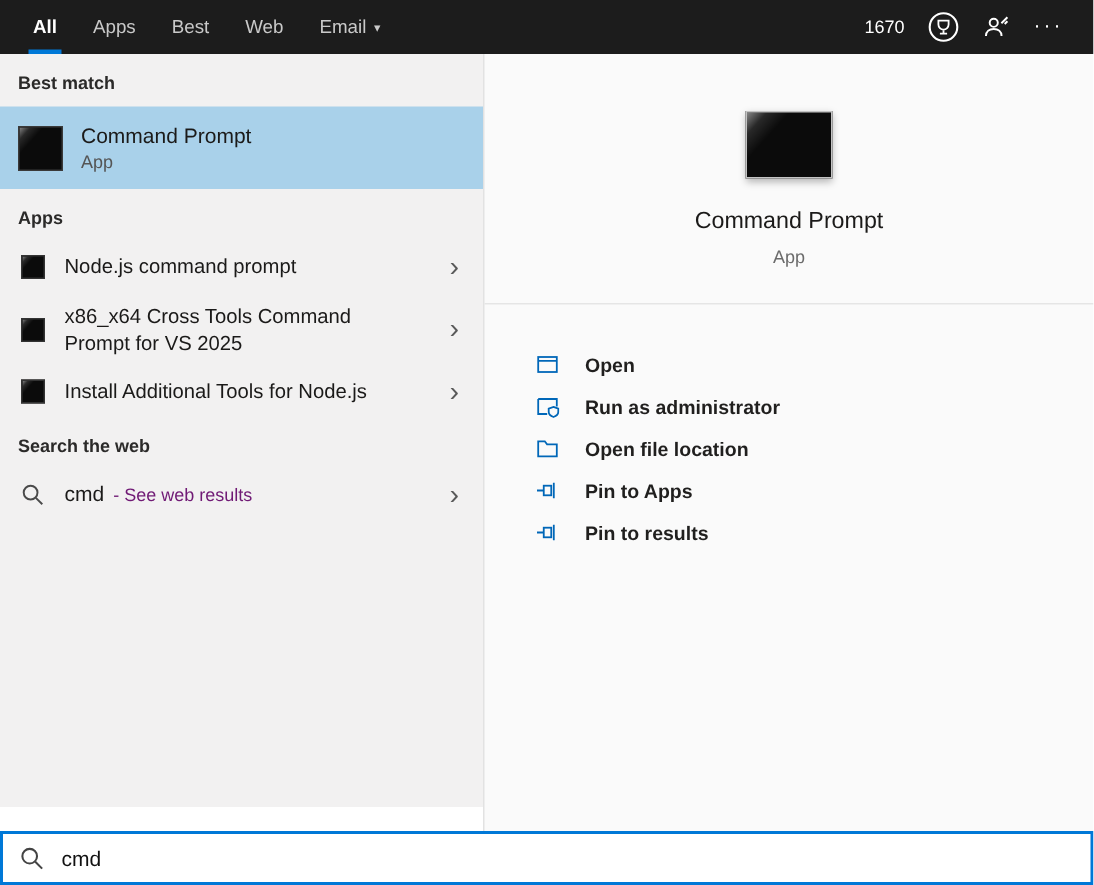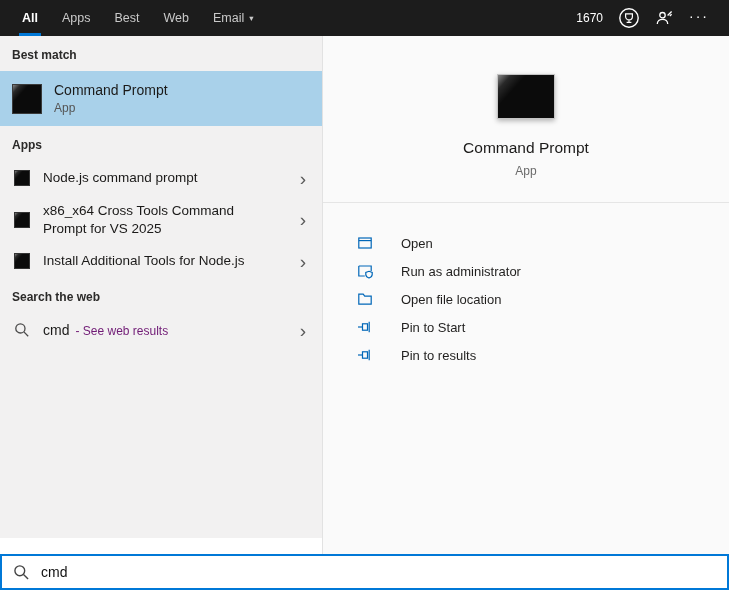--- a/index.html
+++ b/index.html
@@ -86,22 +86,22 @@
     padding:38px 0 24px 0; border-bottom:1px solid #e5e5e5;
   }
   .cmd-icon-lg{
     width:58px; height:45px; border:1px solid #c4c4c4;
     box-shadow:0 2px 5px rgba(0,0,0,.28);
   }
   .preview-title{margin-top:20px; font-size:15.5px; color:#1b1a19;}
   .preview-sub{margin-top:7px; font-size:12px; color:#6b6b6b;}
   .actions{padding:26px 0 0 34px; display:flex; flex-direction:column;}
   .action{
-    display:flex; align-items:center; gap:28px; padding:6px 0;
-    font-size:13px; color:#201f1e; cursor:pointer;
+    display:flex; align-items:center; gap:17px; padding:6px 0;
+    font-size:13px; color:#201f1e; cursor:pointer;font-weight:bold;
   }
   .action svg{flex-shrink:0;}
 
   
   .searchbar{
     position:absolute; left:0; right:0; bottom:0; height:36px;
     background:#fff; border:2px solid var(--accent);
     display:flex; align-items:center; gap:11px; padding:0 11px;
   }
   .searchbar input{
@@ -223,21 +223,21 @@
       </svg>
       <span>Open file location</span>
     </div>
 
     <div class="action">
       <svg width="16" height="16" viewBox="0 0 16 16" fill="none" stroke="#0067b8" stroke-width="1.2">
         <line x1="1" y1="8" x2="5.5" y2="8"></line>
         <rect x="5.5" y="4.8" width="5" height="6.4"></rect>
         <line x1="12.2" y1="2.8" x2="12.2" y2="13.2"></line>
       </svg>
-      <span>Pin to Start</span>
+      <span>Pin to Apps</span>
     </div>
 
     <div class="action">
       <svg width="16" height="16" viewBox="0 0 16 16" fill="none" stroke="#0067b8" stroke-width="1.2">
         <line x1="1" y1="8" x2="5.5" y2="8"></line>
         <rect x="5.5" y="4.8" width="5" height="6.4"></rect>
         <line x1="12.2" y1="2.8" x2="12.2" y2="13.2"></line>
       </svg>
       <span>Pin to results</span>
     </div>

